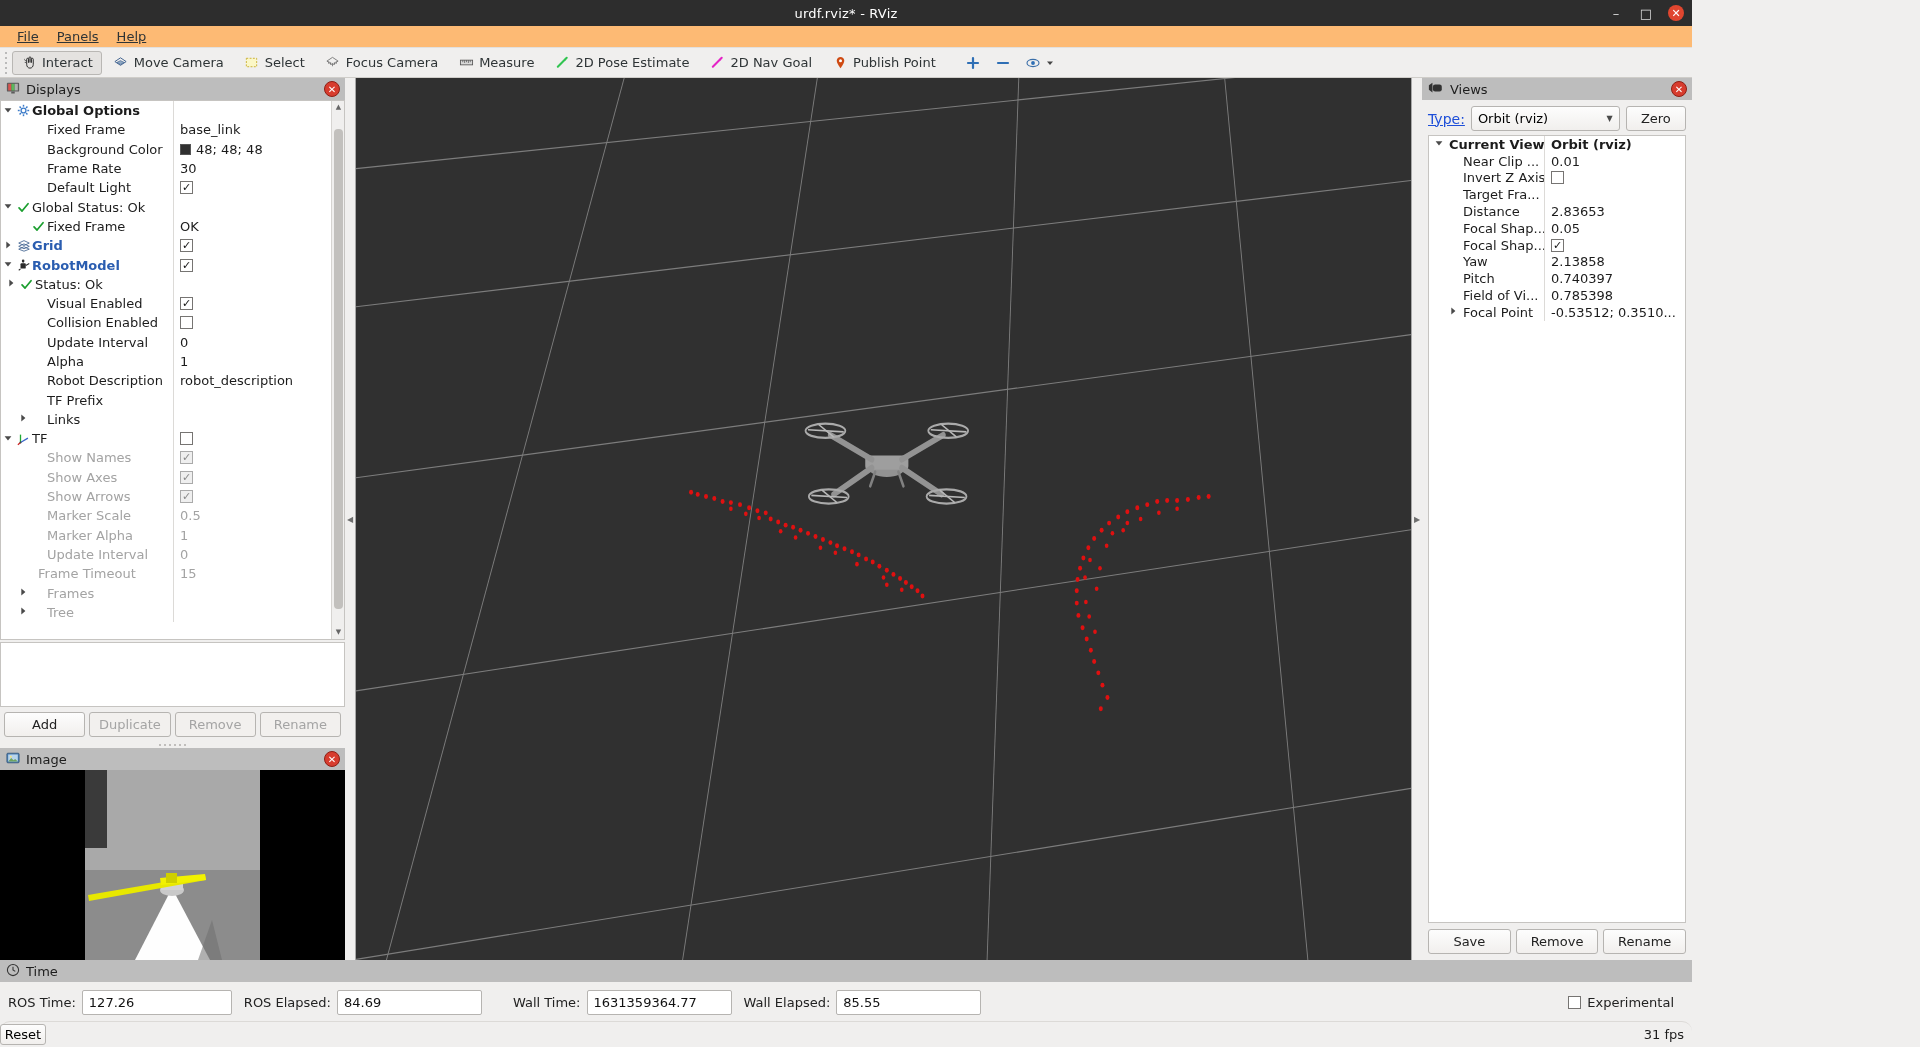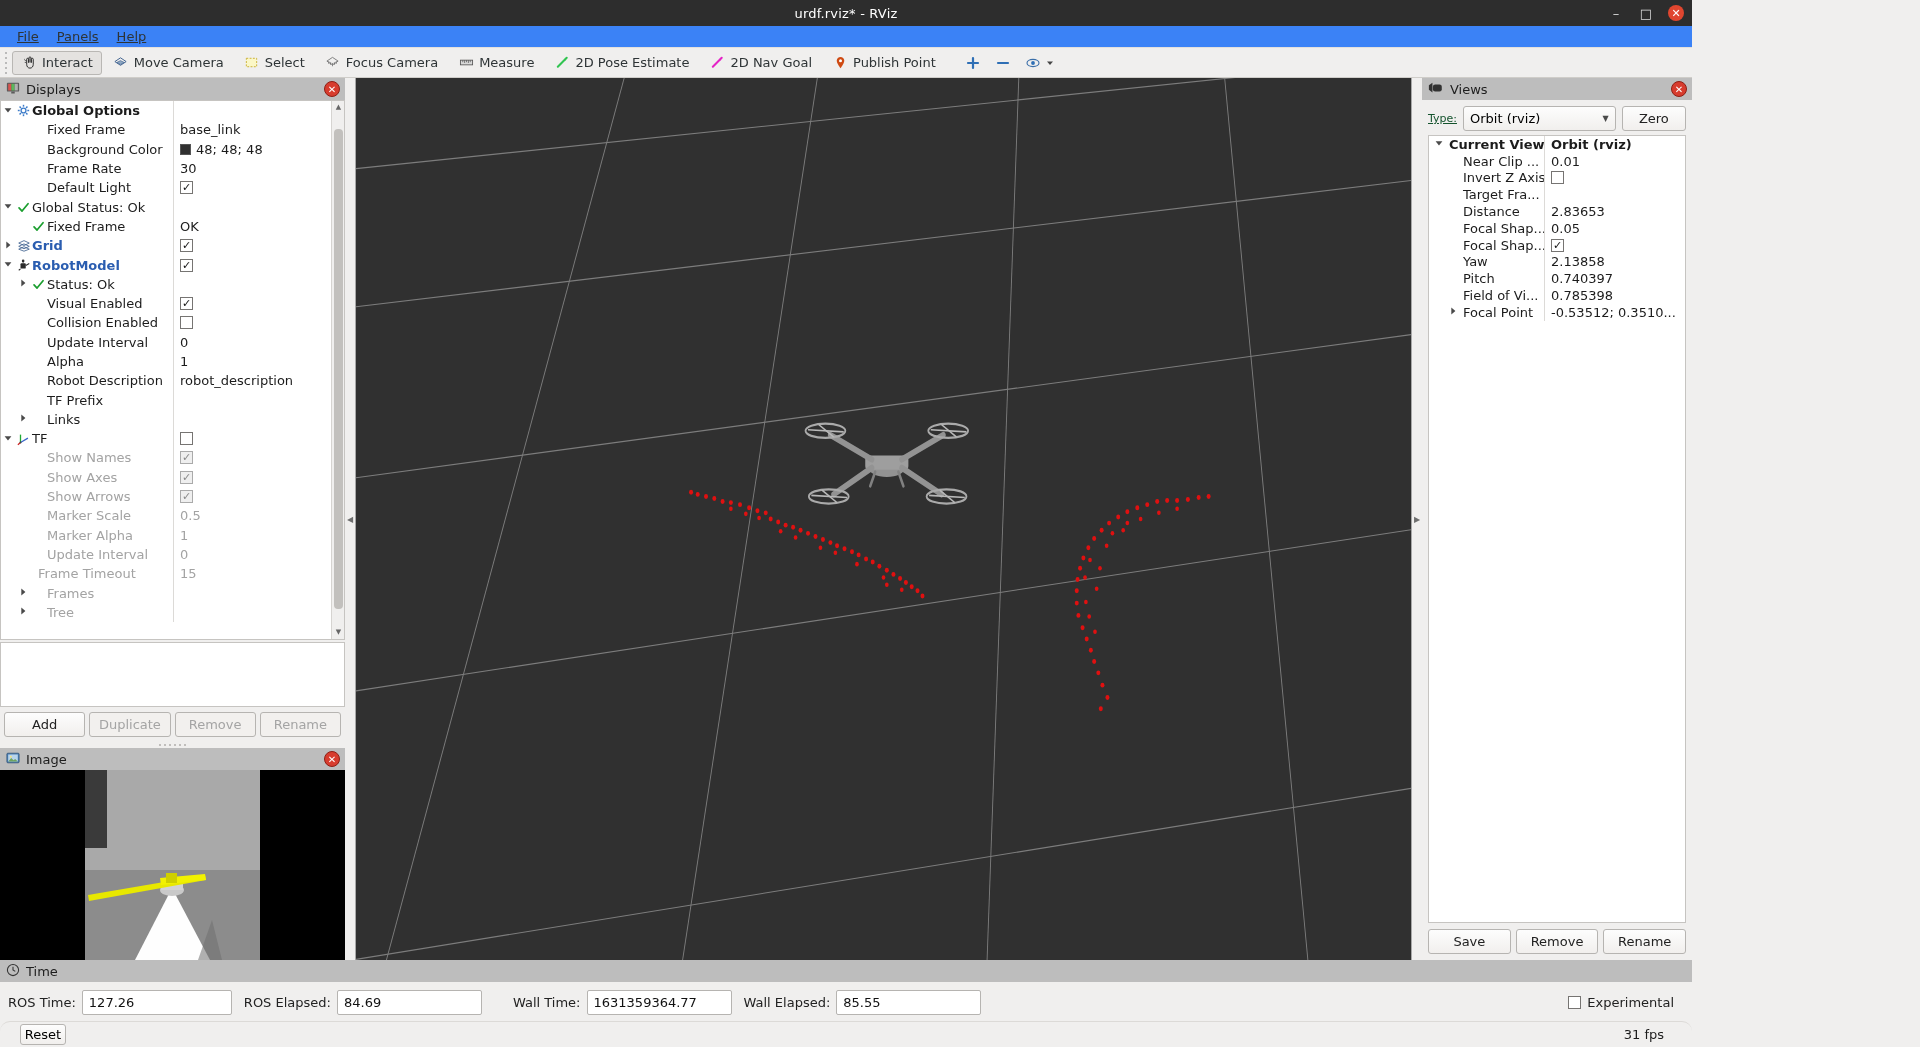--- a/index.html
+++ b/index.html
@@ -19,21 +19,21 @@
     position: relative; flex: 0 0 26px;
     font-size: 13px;
   }
   .titlebar .title { font-weight: normal; letter-spacing: .2px; }
   .win-btns { position: absolute; right: 8px; top: 0; height: 26px; display: flex; align-items: center; gap: 14px; }
   .win-btn { width: 16px; height: 16px; display: flex; align-items: center; justify-content: center;
              color: #dcdcdc; font-size: 13px; line-height: 1; }
   .win-btn.close { background: #e0462f; border-radius: 50%; color: #fff; font-size: 11px; }
 
   
-  .menubar { height: 22px; background: #3b82f6; display: flex; align-items: center; padding-left: 8px;
+  .menubar { height: 22px; background: #fdba74; display: flex; align-items: center; padding-left: 8px;
              border-bottom: 1px solid #e2e0de; flex: 0 0 22px; }
   .menu-item { padding: 2px 9px; font-size: 13px; color: #2e3436; cursor: default; }
   .menu-item u { text-decoration: underline; }
 
   
   .toolbar { height: 30px; background: #f0efee; display: flex; align-items: center; gap: 2px;
              border-bottom: 1px solid #cfcdc9; flex: 0 0 30px; padding-left: 2px; }
   .grip { width: 8px; height: 22px; display: flex; flex-direction: column; justify-content: center;
           align-items: center; gap: 3px; }
   .grip i { display: block; width: 2px; height: 2px; background: #a8a8a8; border-radius: 50%; }
@@ -105,21 +105,21 @@
   
   .view3d { flex: 1 1 auto; background: #303030; position: relative; overflow: hidden;
             border-left: 1px solid #a8a8a8; border-right: 1px solid #a8a8a8; }
   .splitter-v { width: 10px; background: #f0efee; display: flex; align-items: center;
                 justify-content: center; flex: 0 0 10px; }
   .splitter-v .carrow { font-size: 8px; color: #6e6e6e; }
 
   
   .dock-right { width: 270px; display: flex; flex-direction: column; background: #f0efee; flex: 0 0 270px; }
   .views-type { display: flex; align-items: center; gap: 6px; padding: 6px 6px 4px 6px; }
-  .views-type .lbl { font-size: 11px; color: #14532d; text-decoration: underline; }
+  .views-type .lbl { font-size: 14px; color: #1d4ed8; text-decoration: underline; }
   .combo { flex: 1 1 auto; height: 25px; background: linear-gradient(#fdfdfd,#f1efed);
            border: 1px solid #b6b4b1; border-radius: 3px; display: flex; align-items: center;
            padding: 0 6px; font-size: 13px; position: relative; }
   .combo .caret { margin-left: auto; font-size: 8px; color: #4a4a4a; }
   .btn-zero { width: 70px; }
   .views-tree { background: #ffffff; border: 1px solid #c6c4c1; margin: 0 6px; flex: 1 1 auto; overflow: hidden; }
   .vrow { display: flex; align-items: center; height: 16.8px; font-size: 13px; color: #1c1c1c; }
   .vrow .varrow { width: 20px; text-align: center; font-size: 8px; color: #5a5a5a; flex: 0 0 20px; }
   .vrow .vname { width: 115px; flex: 0 0 115px; overflow: hidden; white-space: nowrap; }
   .vrow .vval { flex: 1 1 auto; padding-left: 6px; border-left: 1px solid #dcdad7; height: 16.8px;
@@ -128,21 +128,21 @@
 
   
   .time-panel { flex: 0 0 auto; background: #f0efee; }
   .time-body { display: flex; align-items: center; gap: 6px; padding: 8px 8px 6px 8px; }
   .fld-label { font-size: 13px; color: #222; white-space: nowrap; }
   .fld { height: 25px; background: #fff; border: 1px solid #b6b4b1; border-radius: 2px;
          display: flex; align-items: center; padding: 0 6px; font-size: 13px; color: #111; }
   .fld.w1 { width: 150px; } .fld.w2 { width: 145px; } .fld.w3 { width: 145px; } .fld.w4 { width: 145px; }
   .exp { margin-left: auto; display: flex; align-items: center; gap: 6px; padding-right: 10px; }
 
-  .statusbar { height: 26px; display: flex; align-items: center; gap: 8px; padding: 0 20px;
+  .statusbar { height: 26px; display: flex; align-items: center; gap: 8px; padding: 0 0;
                background: #f0efee; border-top: 1px solid #dcdad7; flex: 0 0 26px; border-radius: 10px; }
   .btn-reset { width: 46px; height: 21px; background: linear-gradient(#fdfdfd,#f1efed);
                border: 1px solid #b6b4b1; border-radius: 3px; font-size: 13px;
                display: flex; align-items: center; justify-content: center; }
   .hint { font-size: 13px; color: #1c1c1c; }
   .hint b { font-weight: bold; }
   .fps { margin-left: auto; font-size: 13px; color: #1c1c1c; padding-right: 8px; }
 </style>
 </head>
 <body>
@@ -434,21 +434,21 @@
                     <path d="M4 12.5 L2 14" stroke="#2b2b2b" stroke-width="1.2"></path>
                   </svg>
                 </span>
                 <span class="tlabel t-blue">RobotModel</span>
               </div>
               <div class="tcol-val">
                 <span class="chk">✓</span>
               </div>
             </div>
             <div class="trow">
-              <div class="tcol-name" style="padding-left:15px">
+              <div class="tcol-name" style="padding-left:3px">
                 <span class="arrow"><svg width="8" height="8" viewBox="0 0 8 8">
                     <path d="M2.3 0.6 L6.4 4 L2.3 7.4 Z" fill="#4a4a4a"></path>
                   </svg></span>
                 <span class="tic">
                   <svg width="13" height="13" viewBox="0 0 16 16">
                     <path d="M2.5 8.5 L6.2 12.4 L13.6 3.4" fill="none" stroke="#1a9e2e" stroke-width="2.1" stroke-linecap="round" stroke-linejoin="round"></path>
                   </svg>
                 </span>
                 <span class="tlabel ">Status: Ok</span>
               </div>

